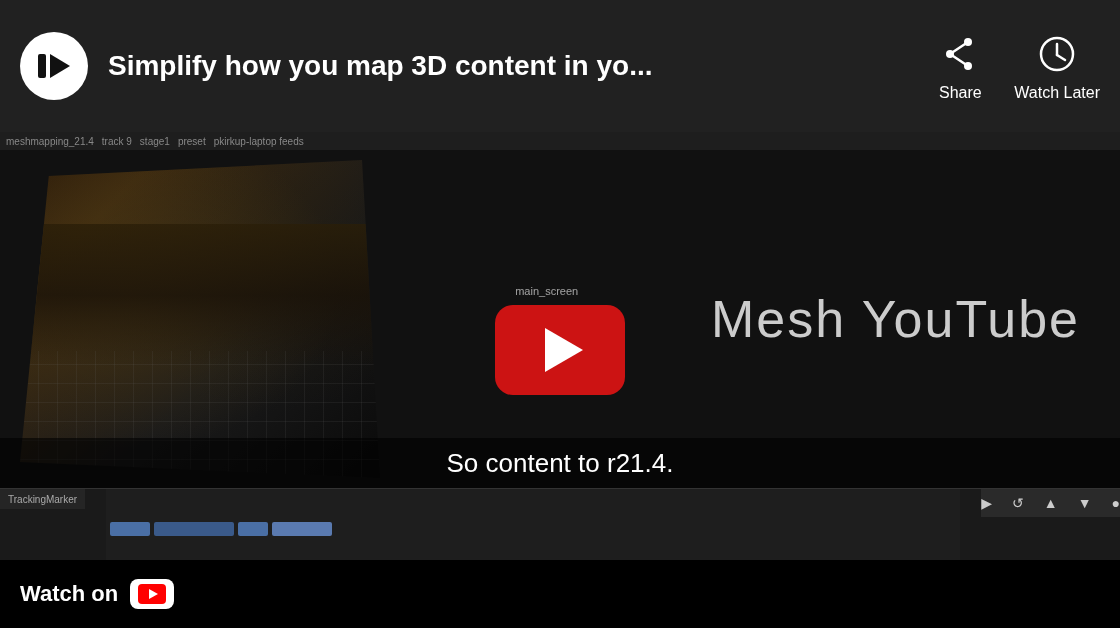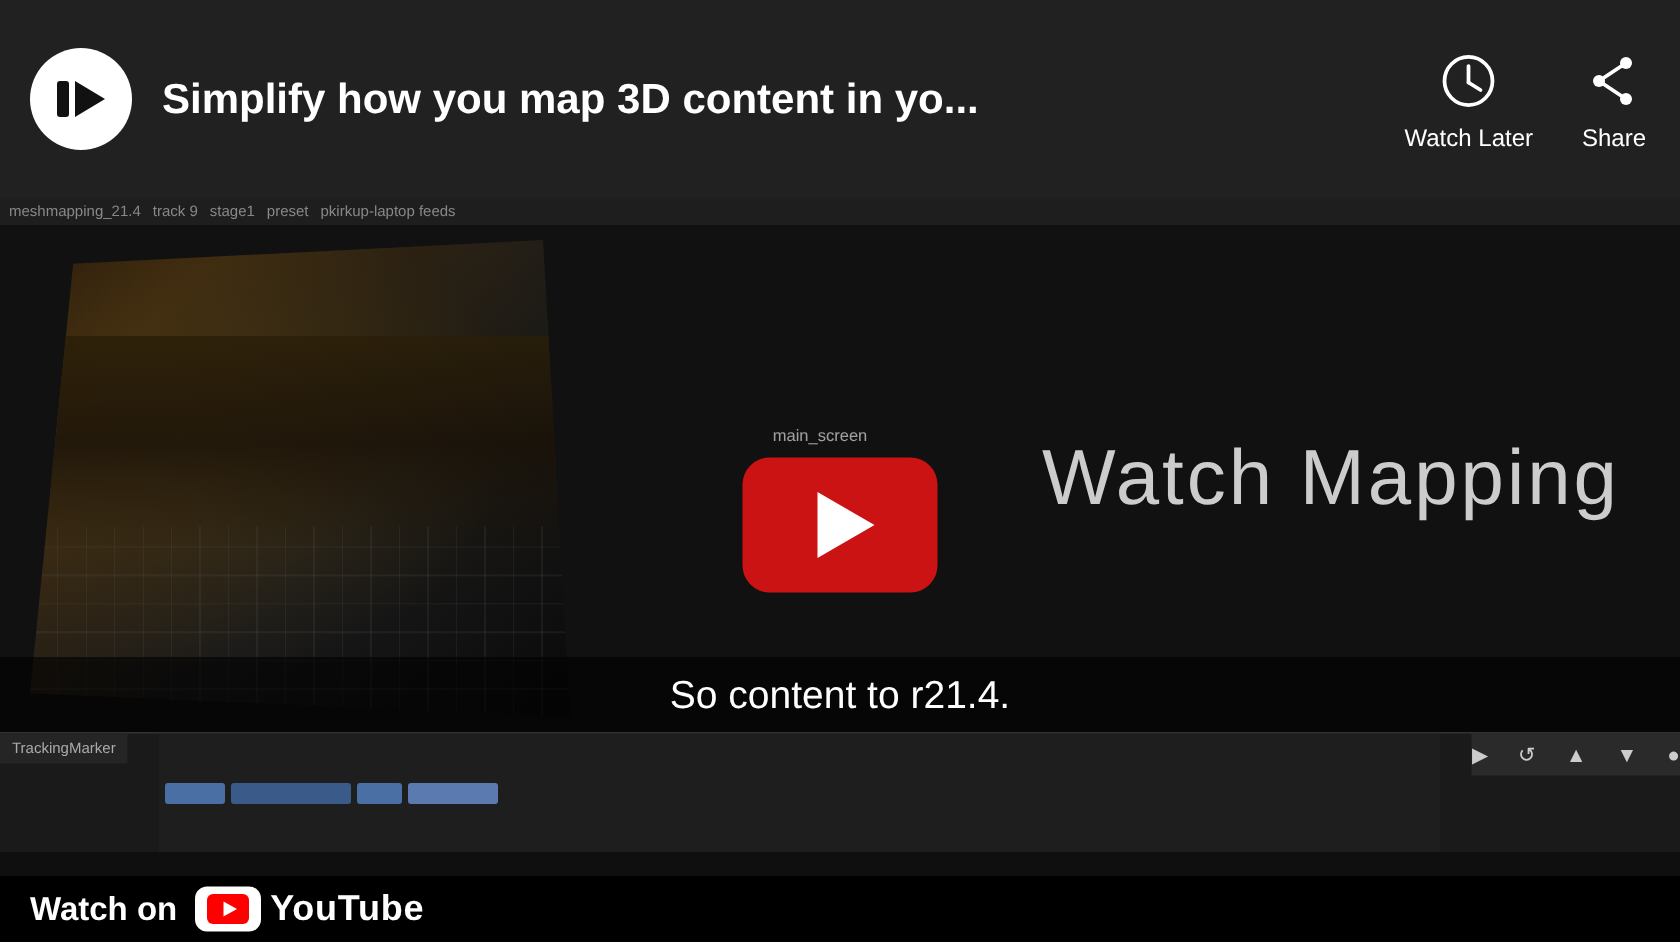--- a/index.html
+++ b/index.html
@@ -327,21 +327,21 @@
       border-top: 22px solid transparent;
       border-bottom: 22px solid transparent;
       border-left: 38px solid #fff;
       margin-left: 8px;
     }
 
     
     .bottom-bar {
       position: absolute;
       bottom: 0; left: 0; right: 0;
-      height: 44px;
+      height: 68px;
       background: #000;
       display: flex;
       align-items: center;
       padding: 0 20px;
       gap: 12px;
       z-index: 10;
     }
 
     .watch-on-text {
       color: #fff;
@@ -384,44 +384,44 @@
 <div class="header">
   <div class="channel-logo">
 
     <svg viewBox="0 0 44 44" xmlns="http://www.w3.org/2000/svg">
       <rect x="6" y="10" width="8" height="24" rx="2" fill="#111"></rect>
       <polygon points="18,10 38,22 18,34" fill="#111"></polygon>
     </svg>
   </div>
   <div class="video-title">Simplify how you map 3D content in yo...</div>
   <div class="header-actions">
-
-    <button class="header-action-btn">
-      <div class="icon-wrap">
-        <svg width="40" height="40" viewBox="0 0 40 40" xmlns="http://www.w3.org/2000/svg">
-          <circle cx="20" cy="20" r="16" fill="none" stroke="#fff" stroke-width="2.5"></circle>
-          <line x1="20" y1="10" x2="20" y2="21" stroke="#fff" stroke-width="2.5" stroke-linecap="round"></line>
-          <line x1="20" y1="21" x2="28" y2="26" stroke="#fff" stroke-width="2.5" stroke-linecap="round"></line>
-        </svg>
-      </div>
-      <span>Watch Later</span>
-    </button>
 
     <button class="header-action-btn">
       <div class="icon-wrap">
         <svg width="40" height="40" viewBox="0 0 40 40" xmlns="http://www.w3.org/2000/svg">
           <path d="M10 20 L28 8" stroke="#fff" stroke-width="2.5" stroke-linecap="round"></path>
           <path d="M10 20 L28 32" stroke="#fff" stroke-width="2.5" stroke-linecap="round"></path>
           <circle cx="28" cy="8" r="4" fill="#fff"></circle>
           <circle cx="28" cy="32" r="4" fill="#fff"></circle>
           <circle cx="10" cy="20" r="4" fill="#fff"></circle>
         </svg>
       </div>
       <span>Share</span>
     </button>
+
+    <button class="header-action-btn">
+      <div class="icon-wrap">
+        <svg width="40" height="40" viewBox="0 0 40 40" xmlns="http://www.w3.org/2000/svg">
+          <circle cx="20" cy="20" r="16" fill="none" stroke="#fff" stroke-width="2.5"></circle>
+          <line x1="20" y1="10" x2="20" y2="21" stroke="#fff" stroke-width="2.5" stroke-linecap="round"></line>
+          <line x1="20" y1="21" x2="28" y2="26" stroke="#fff" stroke-width="2.5" stroke-linecap="round"></line>
+        </svg>
+      </div>
+      <span>Watch Later</span>
+    </button>
   </div>
 </div>
 
 <div class="video-area">
   <div class="video-bg">
 
     <div class="software-toolbar">
       <span class="toolbar-text">meshmapping_21.4</span>
       <span class="toolbar-text">track 9</span>
       <span class="toolbar-text">stage1</span>
@@ -436,21 +436,21 @@
       <div class="curved-screen">
         <div class="curved-screen-inner">
           <div class="scene-overlay"></div>
           <div class="trees-area"></div>
           <div class="grid-floor"></div>
         </div>
       </div>
 
       <div class="main-screen-label">main_screen</div>
 
-      <div class="mesh-mapping-text">Watch Mapping</div>
+      <div class="mesh-mapping-text">Mesh YouTube</div>
     </div>
 
     <div class="subtitle-bar">
       <span class="subtitle-text">So content to r21.4.</span>
     </div>
 
     <div class="timeline-bar">
       <div class="timeline-label">TrackingMarker</div>
       <div class="timeline-track">
         <div class="timeline-block" style="width:40px;"></div>
@@ -477,15 +477,14 @@
 
 <div class="bottom-bar">
   <span class="watch-on-text">Watch on</span>
   <div class="youtube-logo">
     <div class="yt-icon">
       <svg viewBox="0 0 28 20" xmlns="http://www.w3.org/2000/svg">
         <rect width="28" height="20" rx="4" fill="#FF0000"></rect>
         <polygon points="11,5 11,15 20,10" fill="white"></polygon>
       </svg>
     </div>
-    <span class="youtube-wordmark">YouTube</span>
   </div>
 </div>
 
 </body></html>

